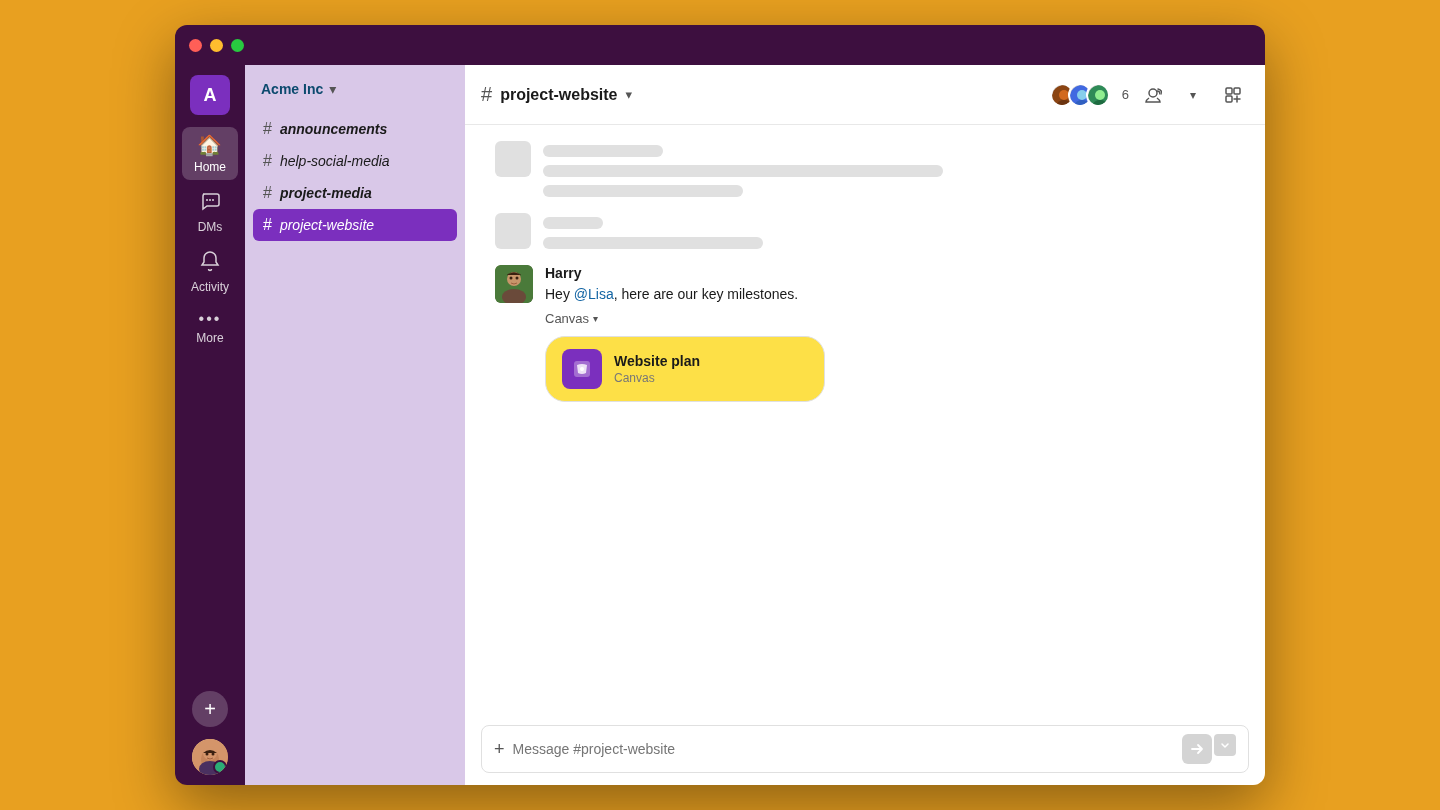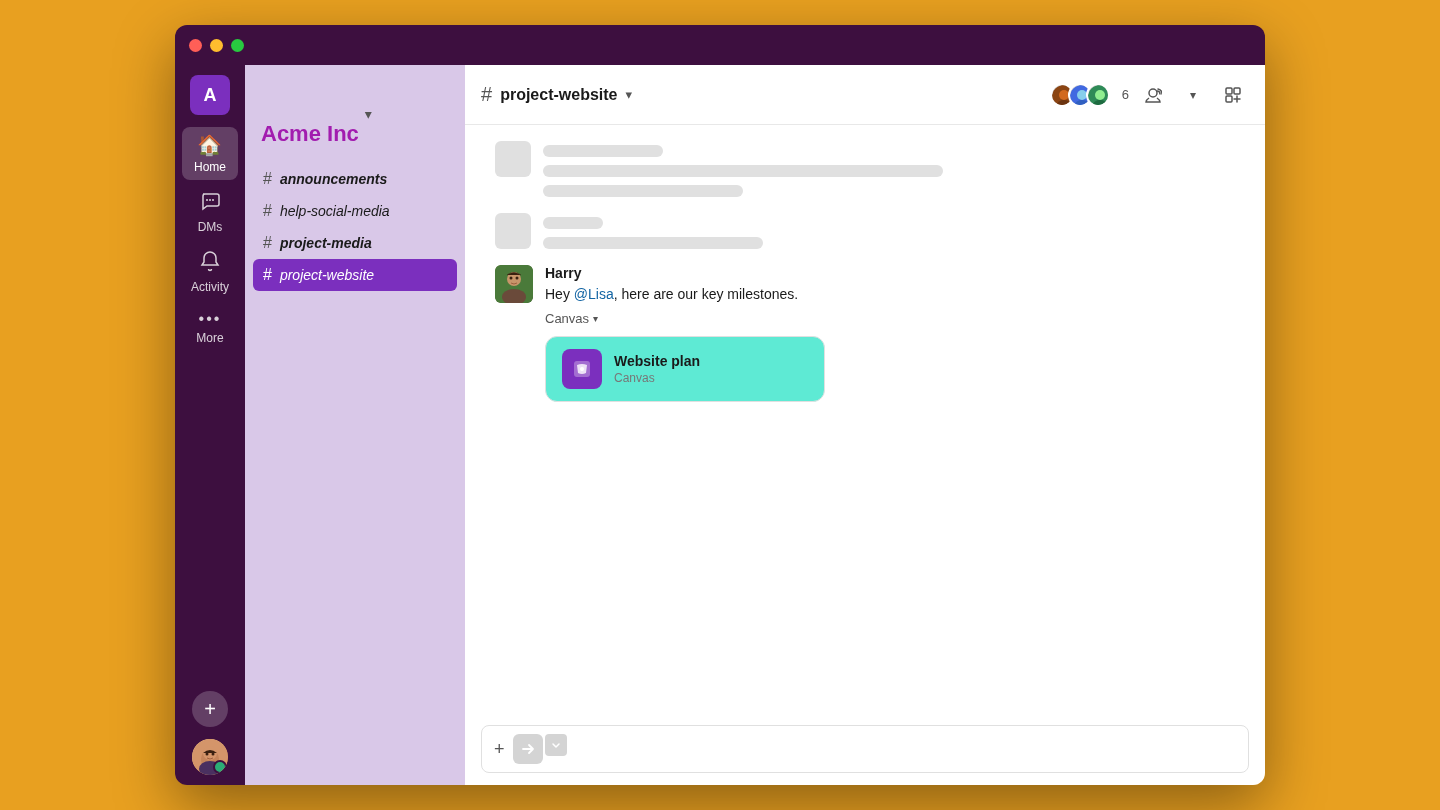--- a/index.html
+++ b/index.html
@@ -139,24 +139,23 @@
       padding: 16px 0 0 0;
     }
     .workspace-header {
       display: flex;
       align-items: center;
       padding: 0 16px 16px 16px;
       gap: 6px;
       cursor: pointer;
     }
     .workspace-name {
-      font-size: 22px;
+      font-size: 14px;
       font-weight: 700;
-      color: #a21caf;
-      margin-top: 40px;
+      color: #0c4a6e;
     }
     .chevron-icon {
       font-size: 14px;
       color: #555;
     }
     .channels-section {
       padding: 0 8px;
     }
     .section-label {
       font-size: 13px;
@@ -330,23 +329,23 @@
       cursor: pointer;
       margin-top: 2px;
     }
     .canvas-label .dropdown-arrow {
       font-size: 10px;
     }
     .canvas-attachment {
       display: flex;
       align-items: center;
       gap: 12px;
-      background: #5eead4;
+      background: #fde047;
       border: 1px solid #e0e0e0;
-      border-radius: 12px;
+      border-radius: 20px;
       padding: 12px 16px;
       margin-top: 6px;
       width: 280px;
       cursor: pointer;
     }
     .canvas-icon {
       width: 40px; height: 40px;
       background: #7B2FBE;
       border-radius: 8px;
       display: flex;
@@ -629,20 +628,21 @@
                 <span class="canvas-type">Canvas</span>
               </div>
             </div>
           </div>
         </div>
       </div>
 
       <div class="message-input-area">
         <div class="message-input-box">
           <span class="input-plus">+</span>
+          <input class="input-field" type="text" placeholder="Message #project-website" style="">
           <div class="send-group">
             <div class="send-btn">
               <svg width="14" height="14" viewBox="0 0 14 14" fill="none">
                 <path d="M2 7 L12 7 M8 3 L12 7 L8 11" stroke="white" stroke-width="1.8" stroke-linecap="round" stroke-linejoin="round"></path>
               </svg>
             </div>
             <div class="send-chevron">
               <svg width="10" height="10" viewBox="0 0 10 10" fill="none">
                 <path d="M2 4 L5 7 L8 4" stroke="white" stroke-width="1.5" stroke-linecap="round" stroke-linejoin="round"></path>
               </svg>

